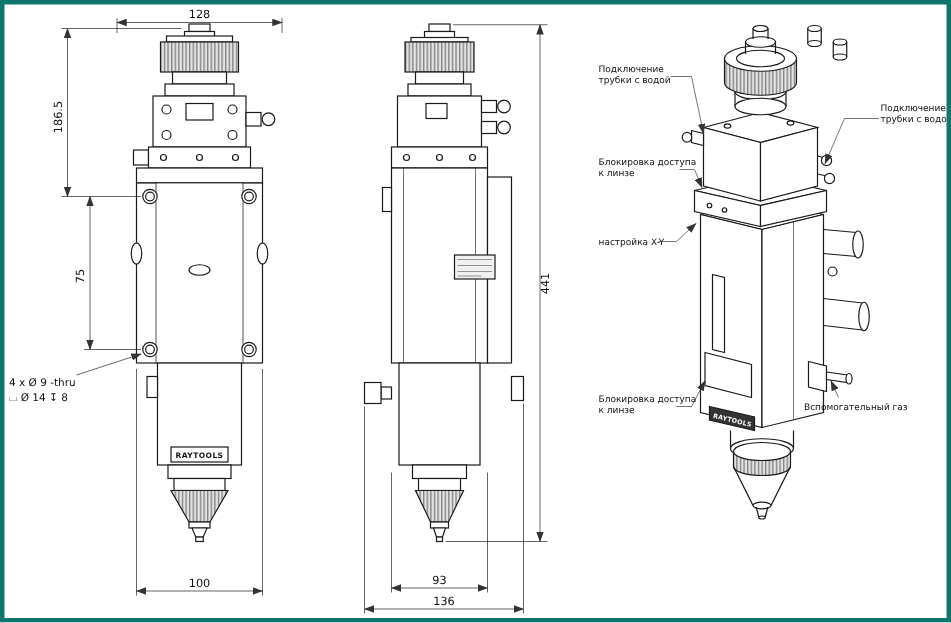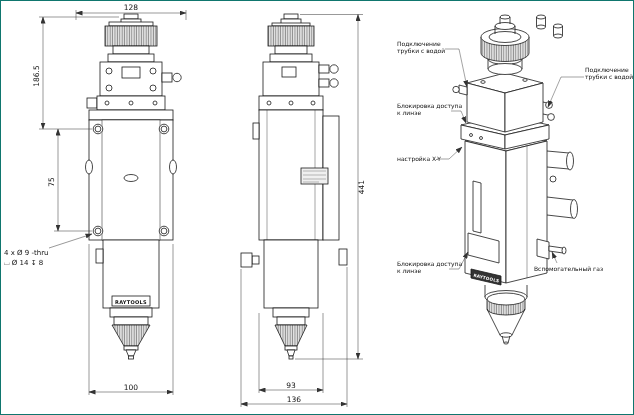--- a/index.html
+++ b/index.html
@@ -1,18 +1,18 @@
 <!DOCTYPE html>
 <html><head>
 <meta charset="utf-8">
 <style>
   html,body{margin:0;padding:0;background:#f4f4f4;}
   .sheet{
     position:relative;width:634px;height:415px;background:#ffffff;
-    border:1px solid #0f766e;box-sizing:border-box;overflow:hidden;
+    border:3px solid #0f766e;box-sizing:border-box;overflow:hidden;
     font-family:"DejaVu Sans", sans-serif;
   }
   svg{display:block;}
   svg text{
     font-family:"DejaVu Sans", sans-serif;
     fill:#111111;stroke:none;
   }
   .dim-text{font-size:7.5px;}
   .note-text{font-size:7px;}
   .callout-text{font-size:6px;}

